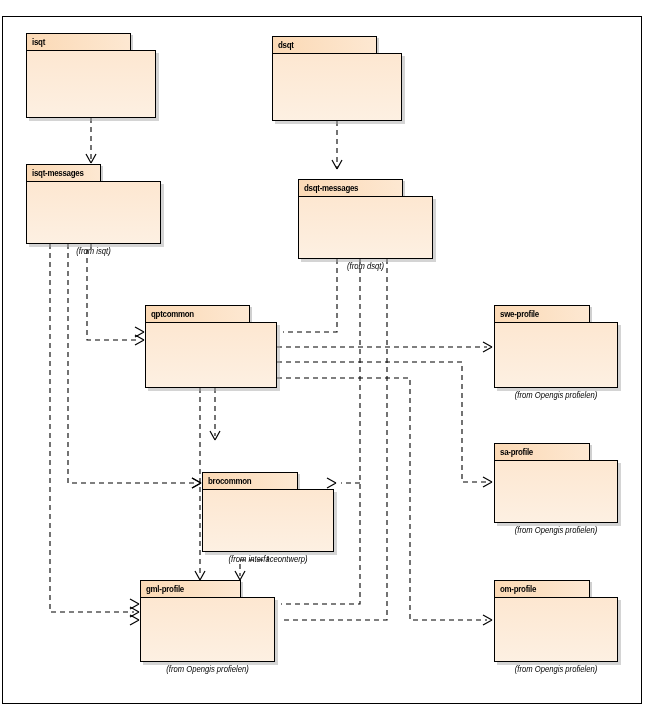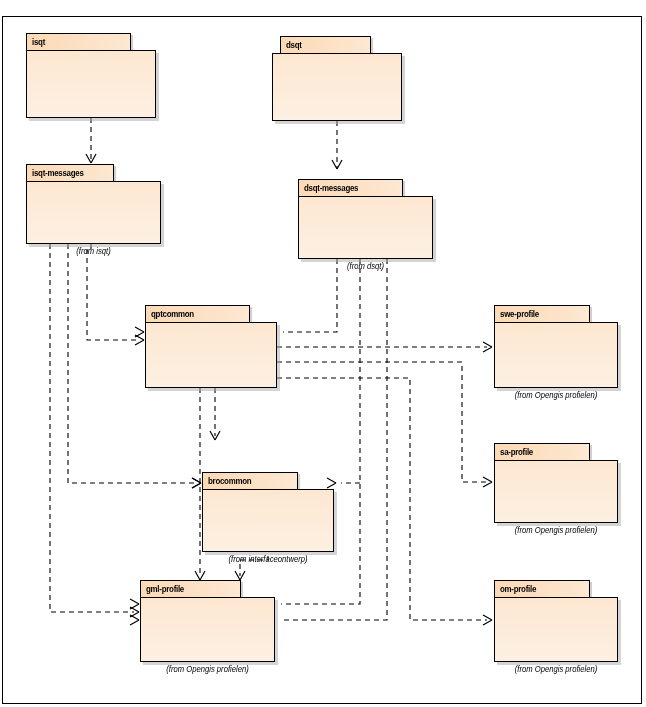--- a/index.html
+++ b/index.html
@@ -92,27 +92,27 @@
   </svg>
 
   <div id="pkg-layer">
       <div class="pkg" style="left: 26px; top: 33px; width: 130px; height: 85px;">
         <div class="tab" style="width: 105px;">
           <div class="tab-label">isqt</div>
         </div>
         <div class="body" style="top: 17px; width: 130px; height: 68px;"></div>
       </div>
       <div class="pkg" style="left: 272px; top: 36px; width: 130px; height: 85px;">
-        <div class="tab" style="width: 91px; margin-left: 8px;">
+        <div class="tab" style="width: 105px;">
           <div class="tab-label">dsqt</div>
         </div>
         <div class="body" style="top: 17px; width: 130px; height: 68px;"></div>
       </div>
       <div class="pkg" style="left: 26px; top: 164px; width: 135px; height: 80px;">
-        <div class="tab" style="width: 88px;">
+        <div class="tab" style="width: 75px;">
           <div class="tab-label">isqt-messages</div>
         </div>
         <div class="body" style="top: 17px; width: 135px; height: 63px;"></div>
         <div class="from" style="top: 82px; left: 0px; width: 135px;">(from isqt)</div>
       </div>
       <div class="pkg" style="left: 272px; top: 179px; width: 135px; height: 80px; margin-left: 26px;">
         <div class="tab" style="width: 105px;">
           <div class="tab-label">dsqt-messages</div>
         </div>
         <div class="body" style="top: 17px; width: 135px; height: 63px;"></div>

